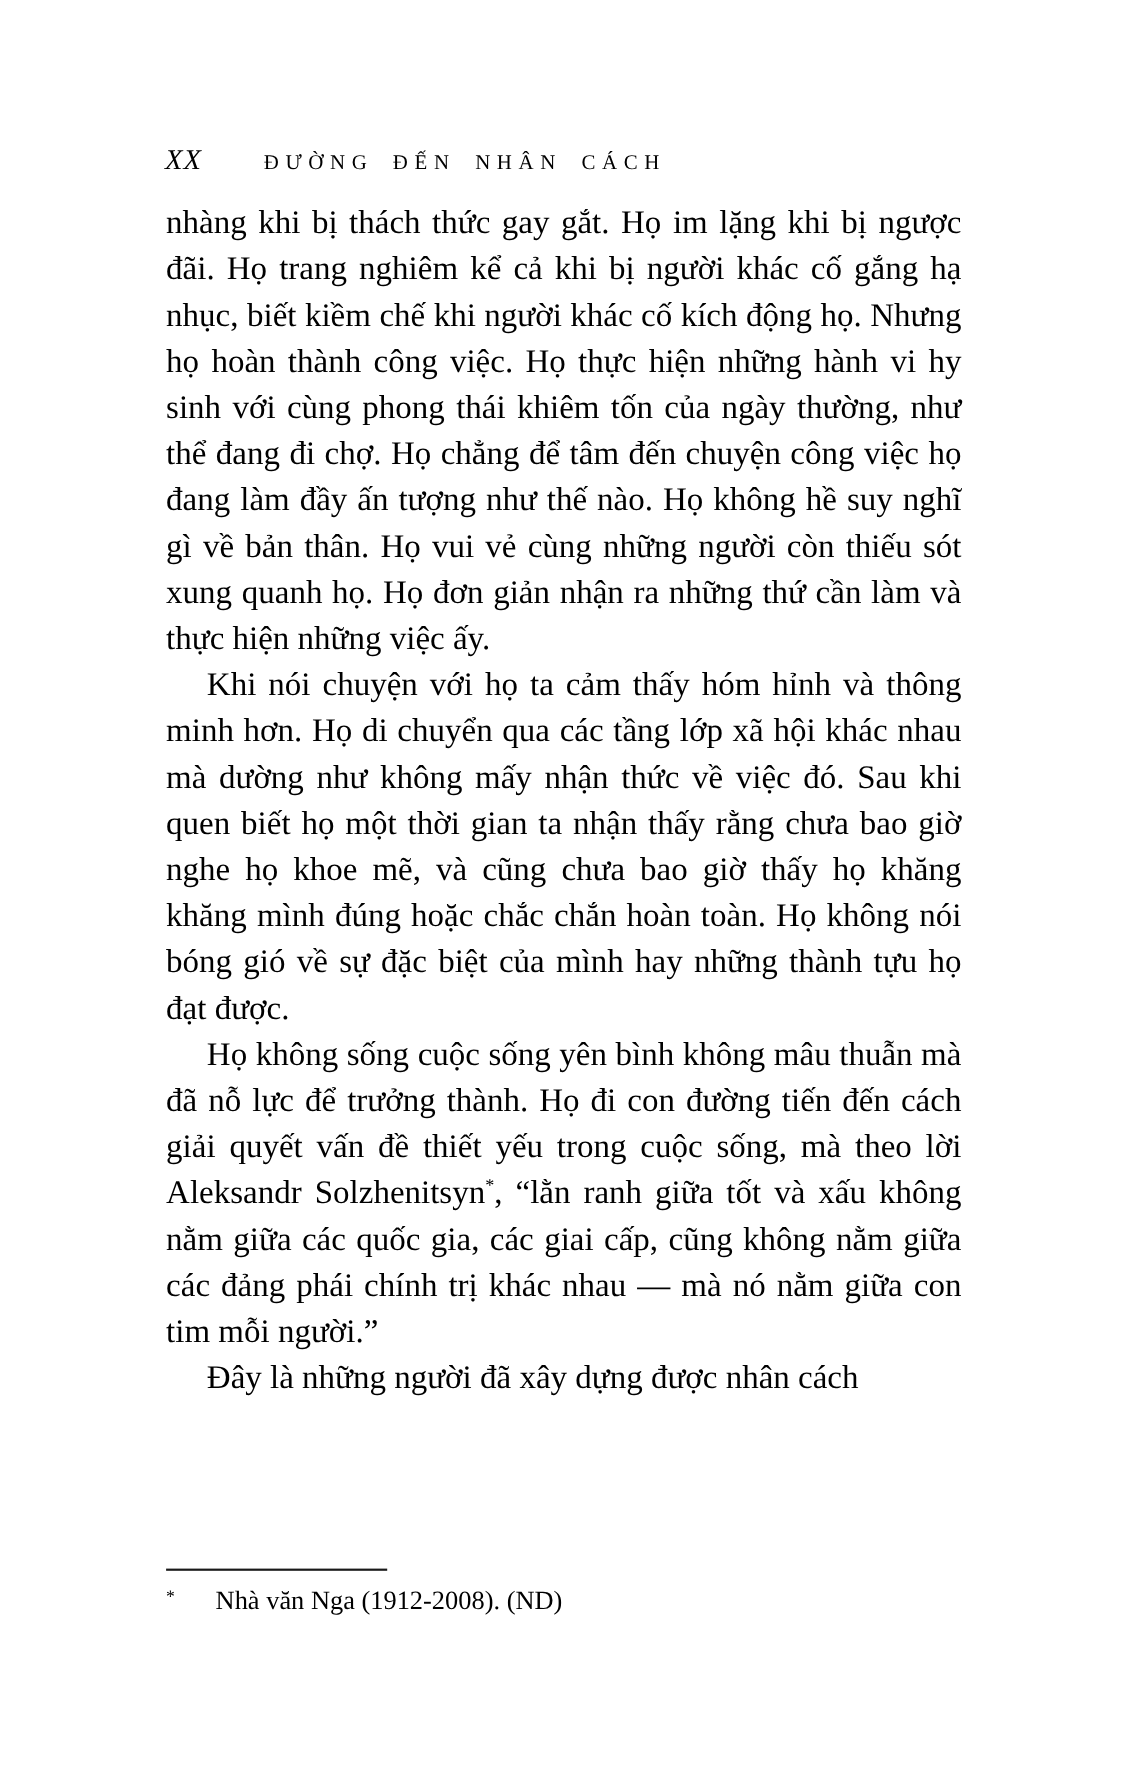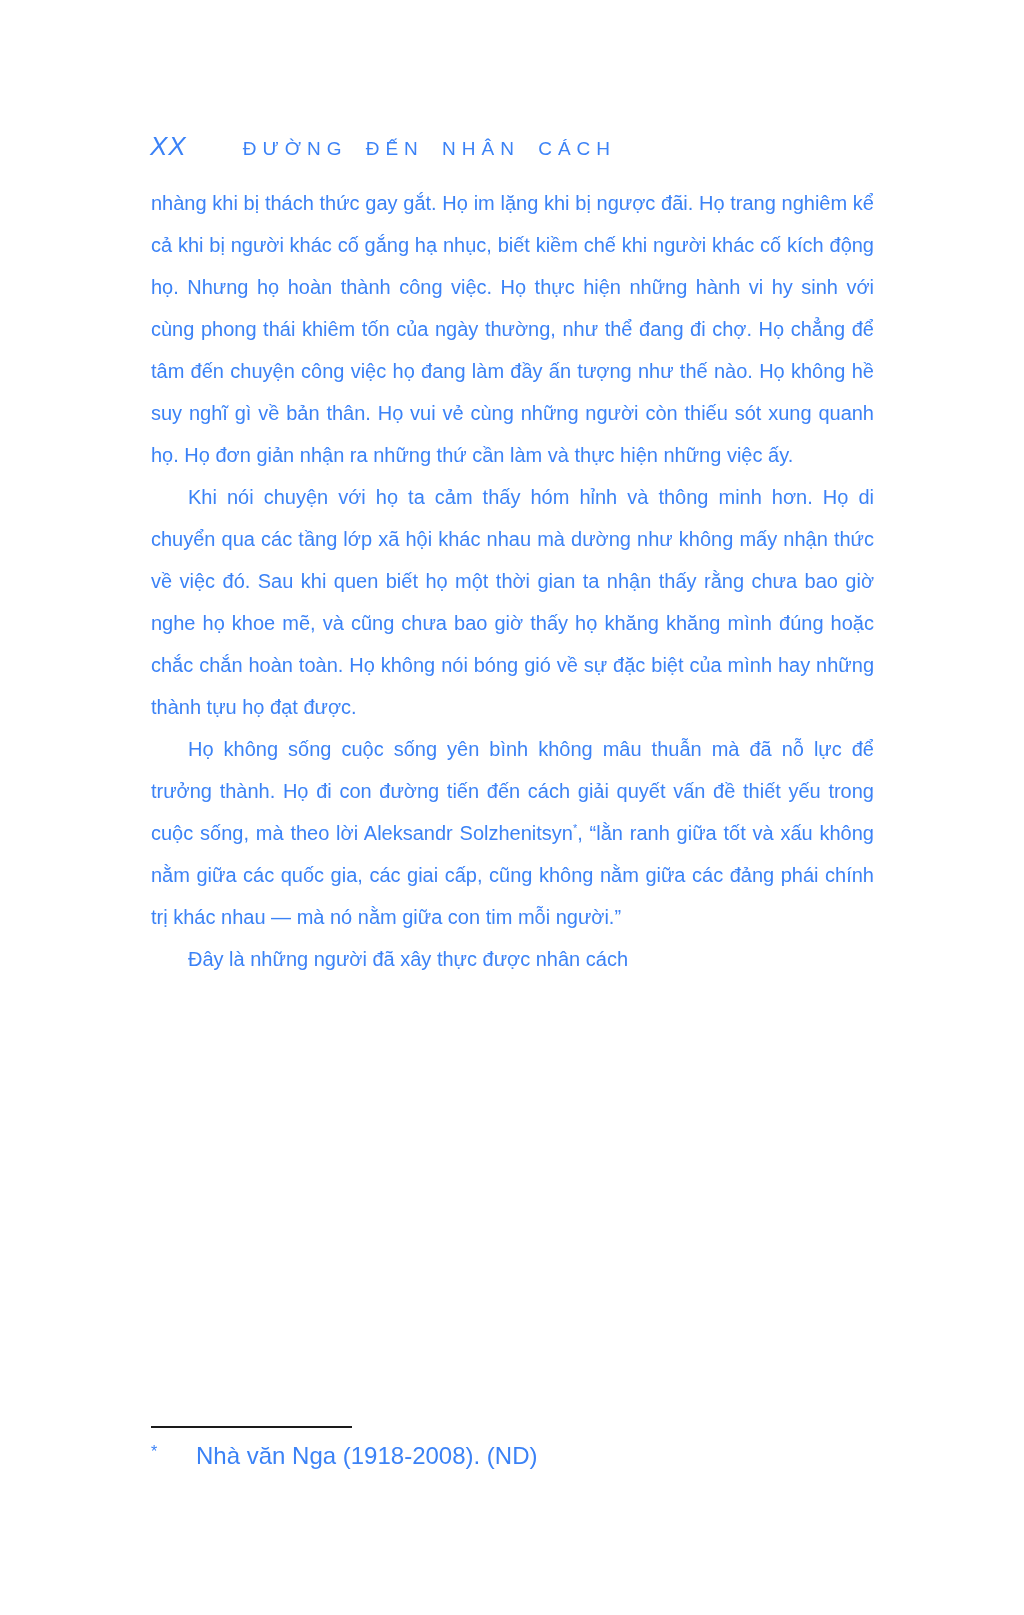--- a/index.html
+++ b/index.html
@@ -6,22 +6,22 @@
   html, body {
     margin: 0;
     padding: 0;
     background: #ffffff;
   }
   .page {
     position: relative;
     width: 1024px;
     height: 1615px;
     background: #ffffff;
-    color: #3b82f6;
-    font-family: Liberation Sans, sans-serif;
+    color: #000000;
+    font-family: Liberation Serif, serif;
     overflow: hidden;
   }
 
   
   .page-header {
     position: absolute;
     top: 98px;
     left: 150px;
     right: 148px;
     display: flex;
@@ -40,21 +40,21 @@
     word-spacing: 7px;
     margin-top: 40px;
   }
 
   
   .body-text {
     position: absolute;
     top: 182px;
     left: 151px;
     width: 723px;
-    font-size: 20px;
+    font-size: 30px;
     line-height: 42px;
     text-align: justify;
   }
   .body-text p {
     margin: 0;
     padding: 0;
   }
   .body-text p.indent {
     text-indent: 37px;
   }
@@ -101,24 +101,24 @@
   <header class="page-header">
     <span class="page-number">XX</span>
     <span class="running-title">ĐƯỜNG ĐẾN NHÂN CÁCH</span>
   </header>
 
   <main class="body-text">
 
   <p>nhàng khi bị thách thức gay gắt. Họ im lặng khi bị ngược đãi. Họ trang nghiêm kể cả khi bị người khác cố gắng hạ nhục, biết kiềm chế khi người khác cố kích động họ. Nhưng họ hoàn thành công việc. Họ thực hiện những hành vi hy sinh với cùng phong thái khiêm tốn của ngày thường, như thể đang đi chợ. Họ chẳng để tâm đến chuyện công việc họ đang làm đầy ấn tượng như thế nào. Họ không hề suy nghĩ gì về bản thân. Họ vui vẻ cùng những người còn thiếu sót xung quanh họ. Họ đơn giản nhận ra những thứ cần làm và thực hiện những việc ấy.</p>
       <p class="indent">Khi nói chuyện với họ ta cảm thấy hóm hỉnh và thông minh hơn. Họ di chuyển qua các tầng lớp xã hội khác nhau mà dường như không mấy nhận thức về việc đó. Sau khi quen biết họ một thời gian ta nhận thấy rằng chưa bao giờ nghe họ khoe mẽ, và cũng chưa bao giờ thấy họ khăng khăng mình đúng hoặc chắc chắn hoàn toàn. Họ không nói bóng gió về sự đặc biệt của mình hay những thành tựu họ đạt được.</p>
       <p class="indent">Họ không sống cuộc sống yên bình không mâu thuẫn mà đã nỗ lực để trưởng thành. Họ đi con đường tiến đến cách giải quyết vấn đề thiết yếu trong cuộc sống, mà theo lời Aleksandr Solzhenitsyn<sup class="fn-ref">*</sup>, “lằn ranh giữa tốt và xấu không nằm giữa các quốc gia, các giai cấp, cũng không nằm giữa các đảng phái chính trị khác nhau — mà nó nằm giữa con tim mỗi người.”</p>
-      <p class="indent">Đây là những người đã xây thực được nhân cách</p>
+      <p class="indent">Đây là những người đã xây dựng được nhân cách</p>
     </main>
 
   <aside class="footnote">
     <div class="footnote-rule"></div>
     <div class="footnote-line">
       <span class="footnote-marker">*</span>
-      <span class="footnote-text">Nhà văn Nga (1918-2008). (ND)</span>
+      <span class="footnote-text">Nhà văn Nga (1912-2008). (ND)</span>
     </div>
   </aside>
 
 </div>
 
 </body></html>

